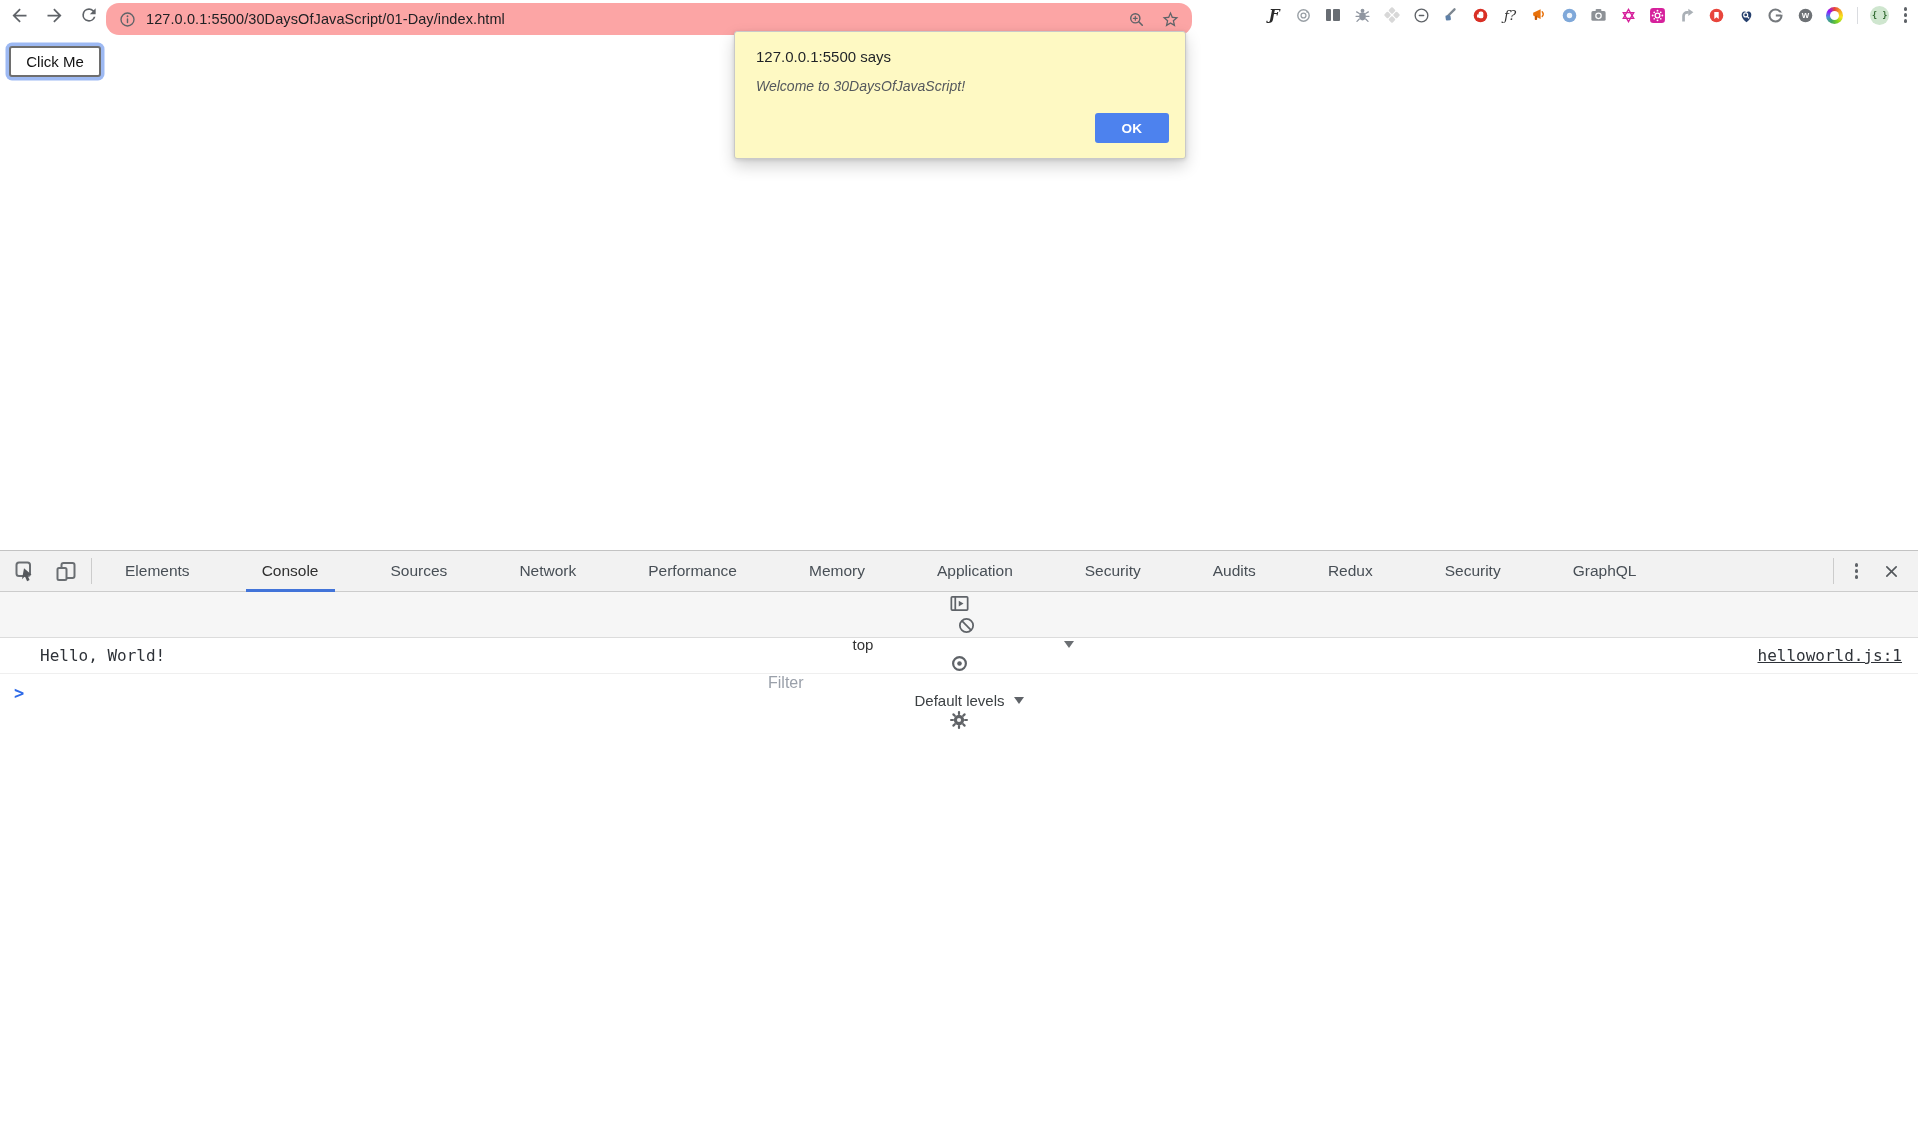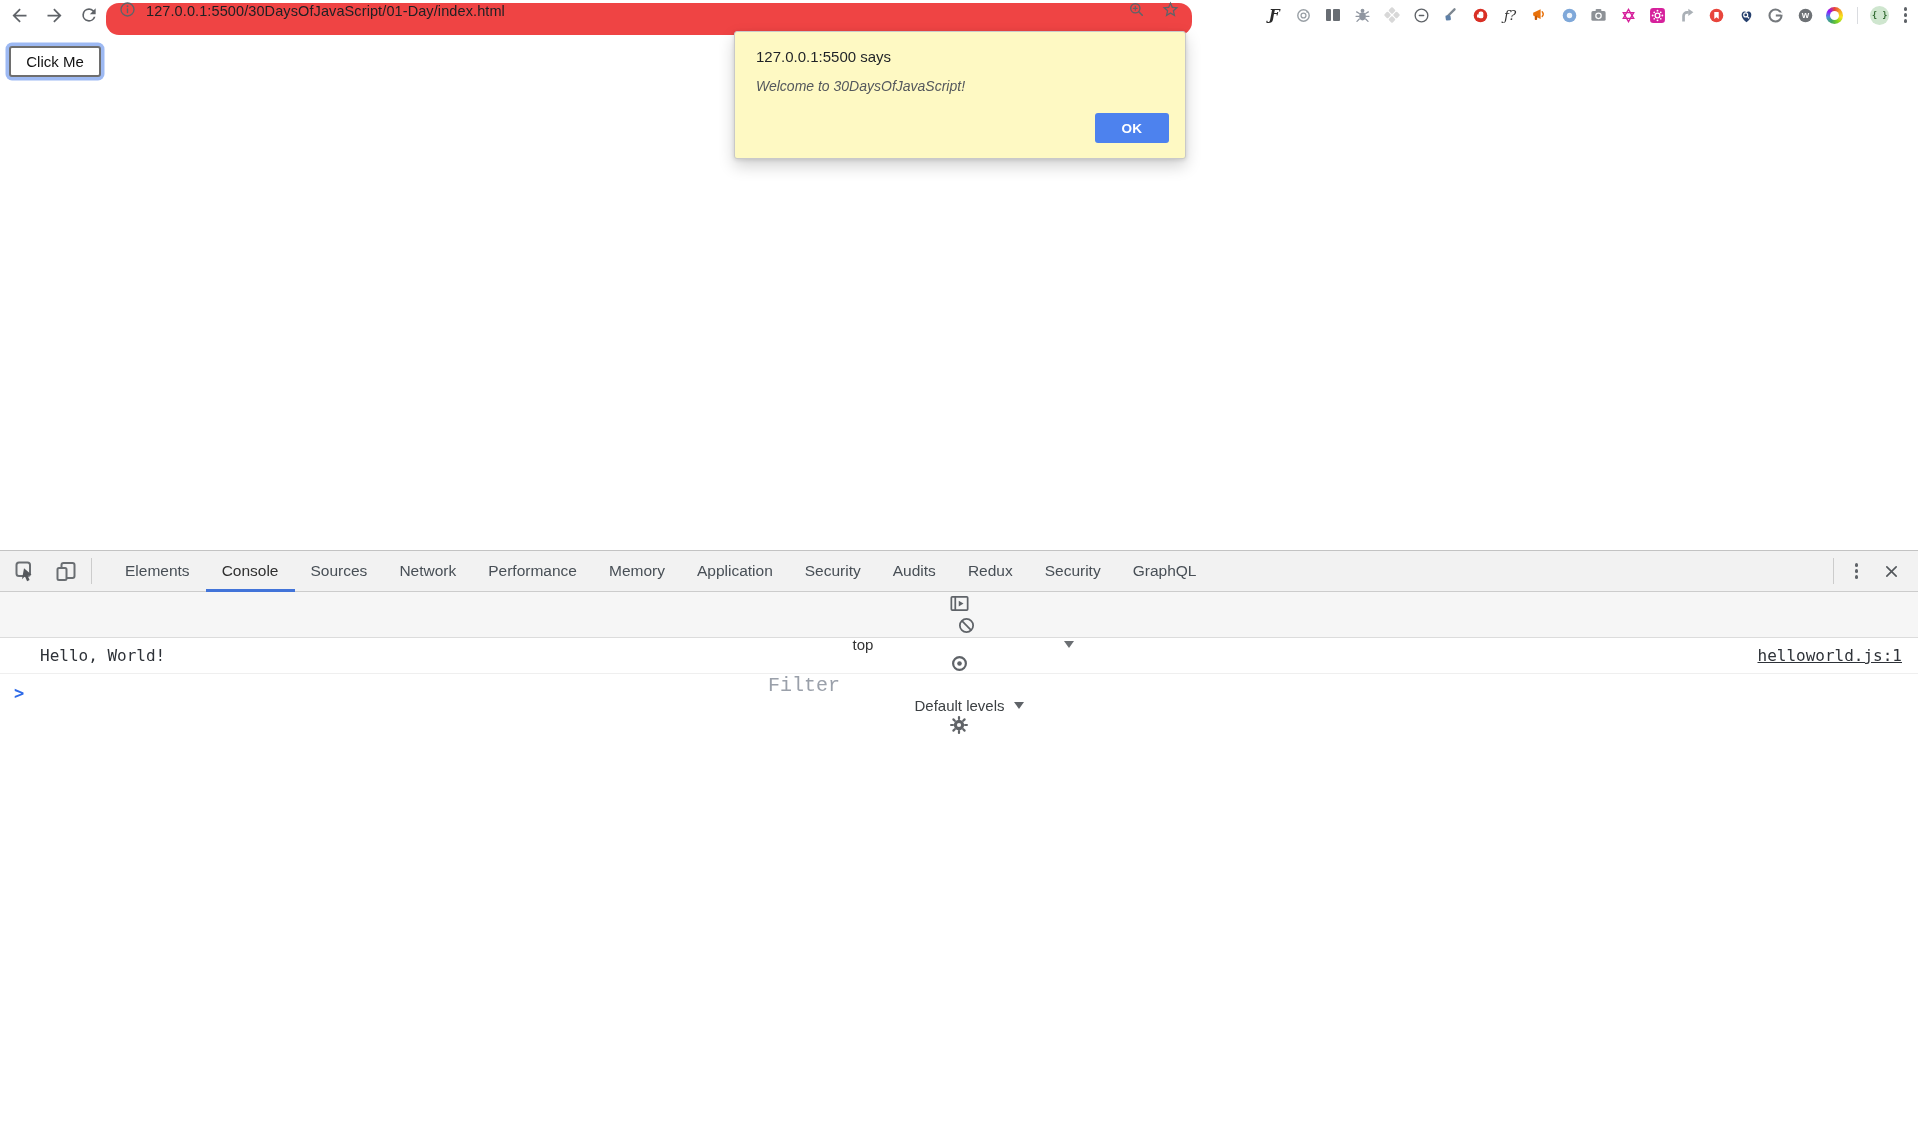--- a/index.html
+++ b/index.html
@@ -11,22 +11,22 @@
   }
   svg { display:block; }
 
   
   .toolbar { position:absolute; top:0; left:0; right:0; height:30px; background:#fff; }
   .nav-icons { position:absolute; left:8px; top:0; height:30px; display:flex; align-items:center; gap:13px; }
   .nav-btn { width:22px; height:22px; display:flex; align-items:center; justify-content:center; cursor:pointer; }
 
   .urlbar {
     position:absolute; left:106px; top:3px; width:1086px; height:24px;
-    background:#ef4444; border-radius:13px;
-    display:flex; align-items:flex-end; padding:16px 12px;
+    background:#fca5a5; border-radius:13px;
+    display:flex; align-items:center; padding:16px 12px;
   }
   .url-text { margin-left:9px; font-size:14.5px; color:#202124; letter-spacing:.1px; flex:1;
               white-space:nowrap; overflow:hidden; }
   .urlbar-right { display:flex; align-items:center; gap:15px; }
 
   .extensions {
     position:absolute; left:1200px; right:0; top:0; height:30px;
     display:flex; align-items:center; justify-content:flex-end; gap:10.5px; padding-right:7px;
   }
   .ext { width:19px; height:19px; display:flex; align-items:center; justify-content:center;
@@ -70,35 +70,35 @@
     color:#fff; font-weight:bold; font-size:13.5px; letter-spacing:.4px; cursor:pointer;
     font-family:"Liberation Sans", sans-serif;
   }
 
   
   .devtools { position:absolute; top:550px; left:0; right:0; bottom:0; background:#fff; border-top:1px solid #c3c3c3; }
 
   .dt-tabbar { height:41px; background:#f2f2f2; border-bottom:1px solid #ccc; display:flex; align-items:stretch; }
   .dt-leftico { display:flex; align-items:center; gap:17px; padding:0 13px 0 13px; }
   .dt-vdiv { width:1px; background:#ccc; align-self:center; height:26px; }
-  .dt-tabs { display:flex; margin-left:17px; }
+  .dt-tabs { display:flex; margin-left:17px;gap:40px; }
   .dt-tab { display:flex; align-items:center; padding:0 16px; font-size:15.5px; color:#484f56; cursor:pointer; }
   .dt-tab.active { color:#303030; border-bottom:3px solid #4274d9; margin-bottom:-1px; padding-top:1px; }
   .dt-tabbar-right { margin-left:auto; display:flex; align-items:center; gap:17px; padding-right:15px; }
   .dt-iconbtn { display:flex; align-items:center; justify-content:center; width:24px; height:24px; cursor:pointer; }
 
   .dt-toolbar { height:46px; background:#f6f6f6; border-bottom:1px solid #dcdcdc; display:flex; align-items:center; padding:0 13px;flex-direction:column; }
   .ctx-select { width:237px; display:flex; align-items:center; justify-content:space-between;
                 padding:0 4px 0 12px; font-size:15px; color:#333; cursor:pointer; }
   .tri-down { width:0; height:0; border-left:5.5px solid transparent; border-right:5.5px solid transparent;
               border-top:7px solid #6b6f73; }
   .filter-input {
     width:418px; height:30px; background:#fff; border:none; outline:none;
-    margin-left:14px; padding:0 11px; font-size:20px; color:#737373;
-    font-family:Liberation Mono, monospace;
+    margin-left:14px; padding:0 11px; font-size:16px; color:#737373;
+    font-family:Liberation Sans, sans-serif;
   }
   .filter-input::placeholder { color:#9aa0aa; }
   .levels { display:flex; align-items:center; gap:9px; margin-left:20px; font-size:15px; color:#3c4043; cursor:pointer; }
   .levels .tri-down { border-top-color:#5f6368; }
   .dt-toolbar .spacer { flex:1; }
 
   .console-row {
     height:36px; border-bottom:1px solid #efefef;
     display:flex; align-items:center; padding:0 16px 0 40px;
     font-family:"DejaVu Sans Mono", monospace; font-size:16px; color:#2e3238;

